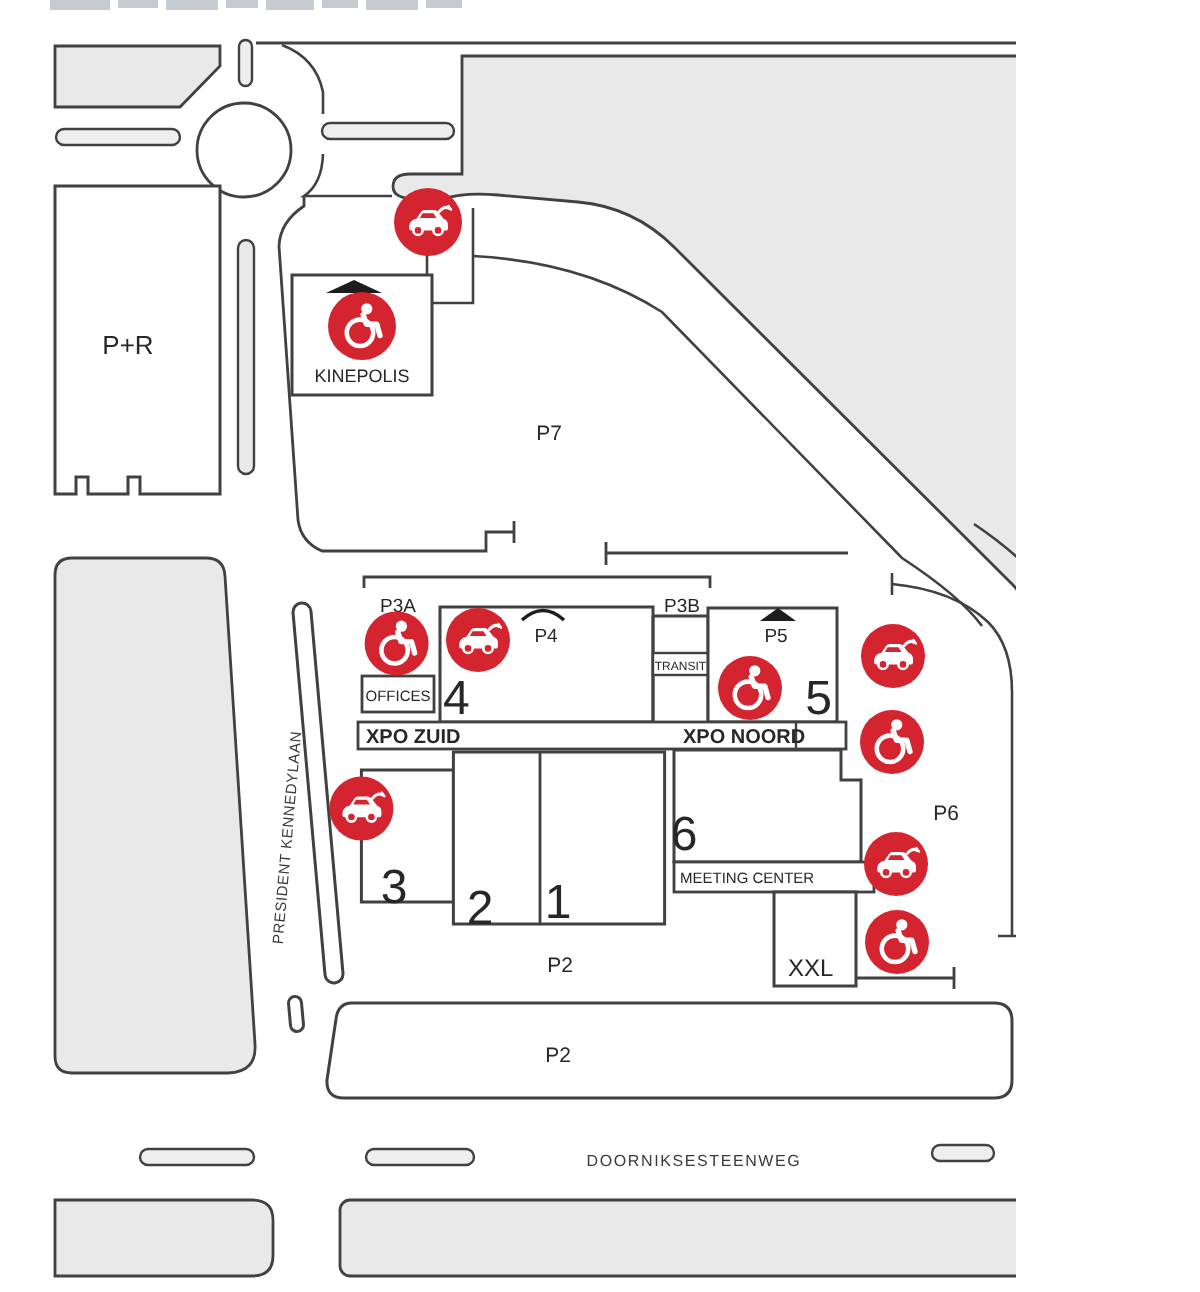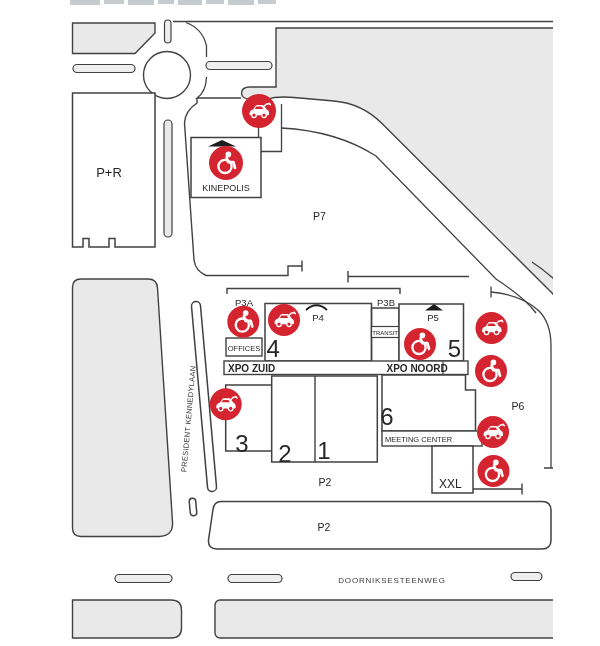--- a/index.html
+++ b/index.html
@@ -1,17 +1,17 @@
 <!DOCTYPE html>
 <html><head>
 <meta charset="utf-8">
 <style>
   html,body{margin:0;padding:0;background:#ffffff;}
   .stage{position:relative;width:508px;height:646px;background:#fff;overflow:hidden;
-         font-family:"Liberation Sans", sans-serif;margin-left:45px;}
+         font-family:"Liberation Sans", sans-serif;}
   svg{display:block}
   text{font-family:"Liberation Sans", sans-serif; fill:#272727;}
   .lbl{font-size:10.5px;}
   .lbl-sm{font-size:9.5px;}
   .lbl-xs{font-size:7.5px;}
   .lbl-xxs{font-size:6px;}
   .hall-num{font-size:24px;}
   .red-lbl{font-size:10px;font-weight:bold;}
   .street{font-size:8px;letter-spacing:0.8px;fill:#3a3a3a;}
   .street-v{font-size:7.5px;letter-spacing:0.3px;fill:#3a3a3a;}

